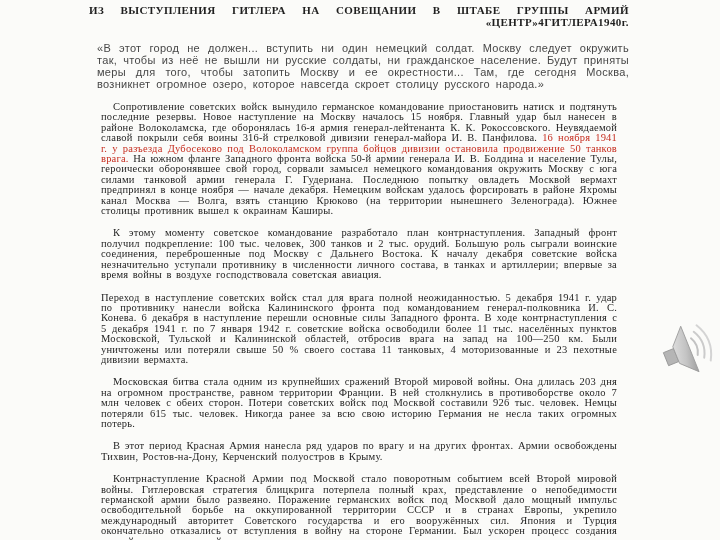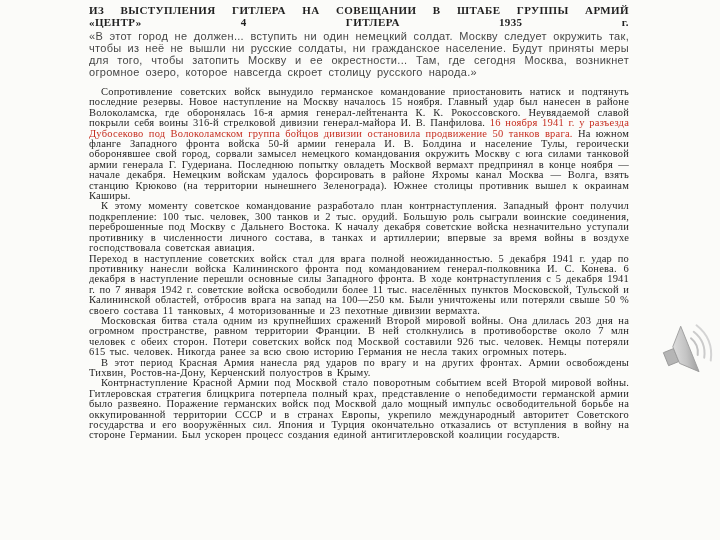--- a/index.html
+++ b/index.html
@@ -23,46 +23,46 @@
     font-weight: bold;
     font-size: 11px;
     line-height: 12px;
     letter-spacing: 0.4px;
     text-align: justify;
     text-align-last: justify;
     white-space: normal;
   }
   .title-line2 {
     display: flex;
-    justify-content: space-between;
+    justify-content: flex-end;
     font-weight: bold;
     font-size: 11px;
     line-height: 12px;
     letter-spacing: 0.4px;
-    margin-bottom: 2px;
+    margin-bottom: 14px;
   }
   .quote {
     font-family: "Liberation Sans", sans-serif;
     font-size: 11px;
     line-height: 12px;
     letter-spacing: 0.3px;
     word-spacing: 2.5px;
     color: var(--quote, #474747);
     text-align: justify;
-    margin: 0 0 9px 0;
+    margin: 0 0 9px 8px;
   }
   .article {
     font-size: 10.5px;
     line-height: 10.4px;
     letter-spacing: 0.2px;
     word-spacing: 1.5px;
     text-align: justify;
   }
   .article p {
-    margin: 0;
+    margin: 12px;
   }
   .article p.indent { text-indent: 12px; }
   .article .seg-red { color: var(--red, #c62f21); }
   .audio-wrap {
     position: absolute;
     right: 5px; bottom: 5px;
     width: 58px; height: 66px;
     cursor: pointer;
   }
 </style>
@@ -71,21 +71,21 @@
 
 <div class="slide">
   <div class="textblock">
 
     <div class="title-line1">ИЗ ВЫСТУПЛЕНИЯ ГИТЛЕРА НА СОВЕЩАНИИ В ШТАБЕ ГРУППЫ АРМИЙ</div>
 
     <div class="title-line2" id="title-line2">
         <span>«ЦЕНТР»</span>
         <span>4</span>
         <span>ГИТЛЕРА</span>
-        <span>1935</span>
+        <span>1940</span>
         <span>г.</span>
       </div>
 
     <div class="quote">«В этот город не должен... вступить ни один немецкий солдат. Москву следует окружить так, чтобы из неё не вышли ни русские солдаты, ни гражданское население. Будут приняты меры для того, чтобы затопить Москву и ее окрестности... Там, где сегодня Москва, возникнет огромное озеро, которое навсегда скроет столицу русского народа.»</div>
 
     <div class="article" id="article">
         <p class="indent"><span class="seg-default">Сопротивление советских войск вынудило германское командование приостановить натиск и подтянуть последние резервы. Новое наступление на Москву началось 15 ноября. Главный удар был нанесен в районе Волоколамска, где оборонялась 16-я армия генерал-лейтенанта К. К. Рокоссовского. Неувядаемой славой покрыли себя воины 316-й стрелковой дивизии генерал-майора И. В. Панфилова. </span><span class="seg-red">16 ноября 1941 г. у разъезда Дубосеково под Волоколамском группа бойцов дивизии остановила продвижение 50 танков врага.</span><span class="seg-default"> На южном фланге Западного фронта войска 50-й армии генерала И. В. Болдина и население Тулы, героически оборонявшее свой город, сорвали замысел немецкого командования окружить Москву с юга силами танковой армии генерала Г. Гудериана. Последнюю попытку овладеть Москвой вермахт предпринял в конце ноября — начале декабря. Немецким войскам удалось форсировать в районе Яхромы канал Москва — Волга, взять станцию Крюково (на территории нынешнего Зеленограда). Южнее столицы противник вышел к окраинам Каширы.</span></p>
         <p class="indent"><span class="seg-default">К этому моменту советское командование разработало план контрнаступления. Западный фронт получил подкрепление: 100 тыс. человек, 300 танков и 2 тыс. орудий. Большую роль сыграли воинские соединения, переброшенные под Москву с Дальнего Востока. К началу декабря советские войска незначительно уступали противнику в численности личного состава, в танках и артиллерии; впервые за время войны в воздухе господствовала советская авиация.</span></p>
         <p class="no-indent"><span class="seg-default">Переход в наступление советских войск стал для врага полной неожиданностью. 5 декабря 1941 г. удар по противнику нанесли войска Калининского фронта под командованием генерал-полковника И. С. Конева. 6 декабря в наступление перешли основные силы Западного фронта. В ходе контрнаступления с 5 декабря 1941 г. по 7 января 1942 г. советские войска освободили более 11 тыс. населённых пунктов Московской, Тульской и Калининской областей, отбросив врага на запад на 100—250 км. Были уничтожены или потеряли свыше 50 % своего состава 11 танковых, 4 моторизованные и 23 пехотные дивизии вермахта.</span></p>
         <p class="indent"><span class="seg-default">Московская битва стала одним из крупнейших сражений Второй мировой войны. Она длилась 203 дня на огромном пространстве, равном территории Франции. В ней столкнулись в противоборстве около 7 млн человек с обеих сторон. Потери советских войск под Москвой составили 926 тыс. человек. Немцы потеряли 615 тыс. человек. Никогда ранее за всю свою историю Германия не несла таких огромных потерь.</span></p>

